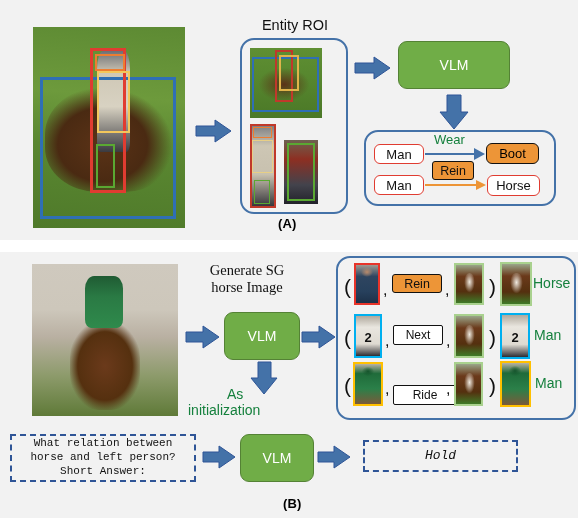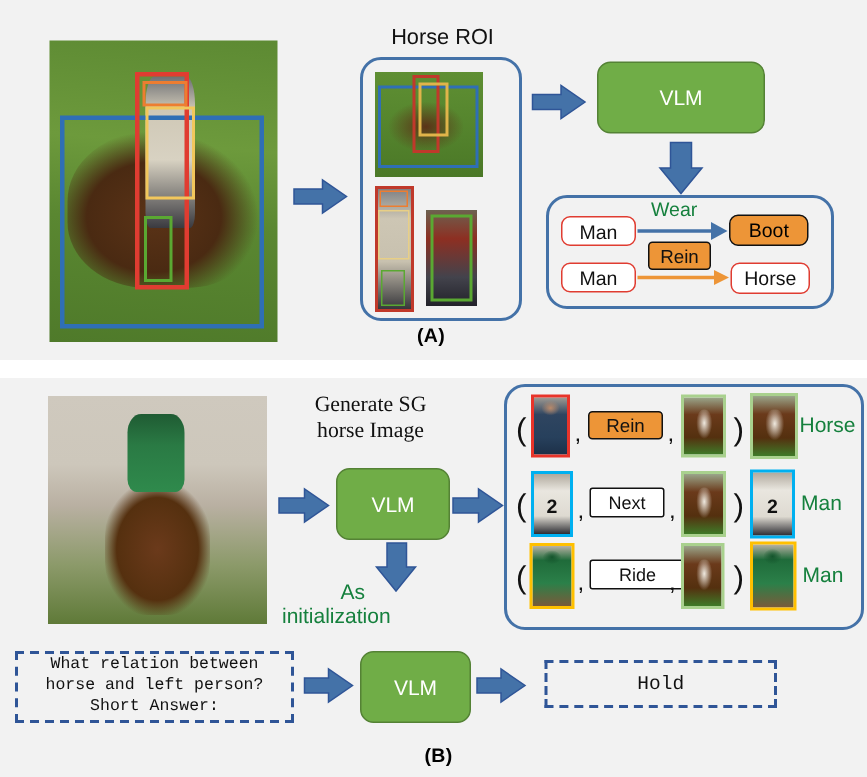--- a/index.html
+++ b/index.html
@@ -137,21 +137,21 @@
     <div class="bbox" style="left:95px; top:54px; width:30px; height:17px; border:2.5px solid #ed7d31;"></div>
     <div class="bbox" style="left:97px; top:71px; width:33px; height:62px; border:2.5px solid #f2c75c;"></div>
     <div class="bbox" style="left:96px; top:144px; width:19px; height:44px; border:2.5px solid #5aa832;"></div>
 
     <svg class="ov" width="578" height="240">
       <g>
         <path d="M196,126 L215,126 L215,120 L231,131 L215,142 L215,136 L196,136 Z" fill="#4472a8" stroke="#2f5597" stroke-width="1"></path>
       </g>
     </svg>
 
-    <div class="title-text" style="position:absolute; left:240px; top:17px; width:110px;">Horse ROI</div>
+    <div class="title-text" style="position:absolute; left:240px; top:17px; width:110px;">Entity ROI</div>
 
     <div class="roundpanel" style="left:240px; top:38px; width:108px; height:176px;"></div>
 
     <div class="thumb t-horsefield" style="left:250px; top:48px; width:72px; height:70px;"></div>
     <div class="bbox" style="left:252px; top:57px; width:67px; height:55px; border:2px solid #2f6fb5;"></div>
     <div class="bbox" style="left:275px; top:50px; width:18px; height:52px; border:2px solid #c0392b;"></div>
     <div class="bbox" style="left:279px; top:55px; width:20px; height:36px; border:2px solid #e0b44a;"></div>
 
     <div class="thumb t-person" style="left:250px; top:124px; width:26px; height:84px;"></div>
     <div class="bbox" style="left:250px; top:124px; width:26px; height:84px; border:2px solid #c0392b;"></div>
@@ -239,39 +239,39 @@
     <div class="predbox-white" style="left:393px; top:73px; width:50px; height:20px;">Next</div>
     <div class="comma" style="left:446px; top:81px;">,</div>
     <div class="thumb t-horsehead" style="left:454px; top:62px; width:30px; height:44px; border:2.5px solid #a9d18e;"></div>
     <div class="paren" style="left:489px; top:75px;">)</div>
     <div class="thumb t-num2" style="left:500px; top:61px; width:30px; height:46px; border:2.5px solid #00b0f0;"></div>
     <div class="plain" style="left:534px; top:75px;">Man</div>
 
     <div class="paren" style="left:344px; top:123px;">(</div>
     <div class="thumb t-jockey" style="left:353px; top:110px; width:30px; height:44px; border:2.5px solid #ffc000;"></div>
     <div class="comma" style="left:385px; top:129px;">,</div>
-    <div class="predbox-white" style="left:393px; top:121px; width:64px; height:20px;">Ride</div>
+    <div class="predbox-white" style="left:393px; top:133px; width:64px; height:20px;">Ride</div>
     <div class="comma" style="left:446px; top:129px;">,</div>
     <div class="thumb t-horsehead" style="left:454px; top:110px; width:29px; height:44px; border:2.5px solid #a9d18e;"></div>
     <div class="paren" style="left:489px; top:123px;">)</div>
     <div class="thumb t-jockey" style="left:500px; top:109px; width:31px; height:46px; border:2.5px solid #ffc000;"></div>
     <div class="plain" style="left:535px; top:123px;">Man</div>
 
     <div class="dashbox" style="left:10px; top:182px; width:186px; height:48px;text-align:center;">What relation between
 horse and left person?
 Short Answer:</div>
 
     <svg class="ov" width="578" height="266">
       <path d="M203,200 L219,200 L219,194 L235,205 L219,216 L219,210 L203,210 Z" fill="#4472a8" stroke="#2f5597" stroke-width="1"></path>
     </svg>
 
     <div class="greenbox" style="left:240px; top:182px; width:74px; height:48px;">VLM</div>
 
     <svg class="ov" width="578" height="266">
       <path d="M318,200 L334,200 L334,194 L350,205 L334,216 L334,210 L318,210 Z" fill="#4472a8" stroke="#2f5597" stroke-width="1"></path>
     </svg>
 
-    <div class="dashbox" style="left:363px; top:188px; width:155px; height:32px; font-size:13px;">Hold</div>
+    <div class="dashbox" style="left:363px; top:188px; width:155px; height:32px; font-size:13px;font-style:italic;">Hold</div>
 
     <div class="panel-label" style="position:absolute; left:283px; top:244px;">(B)</div>
   </div>
 
 </div>
 
 </body></html>

